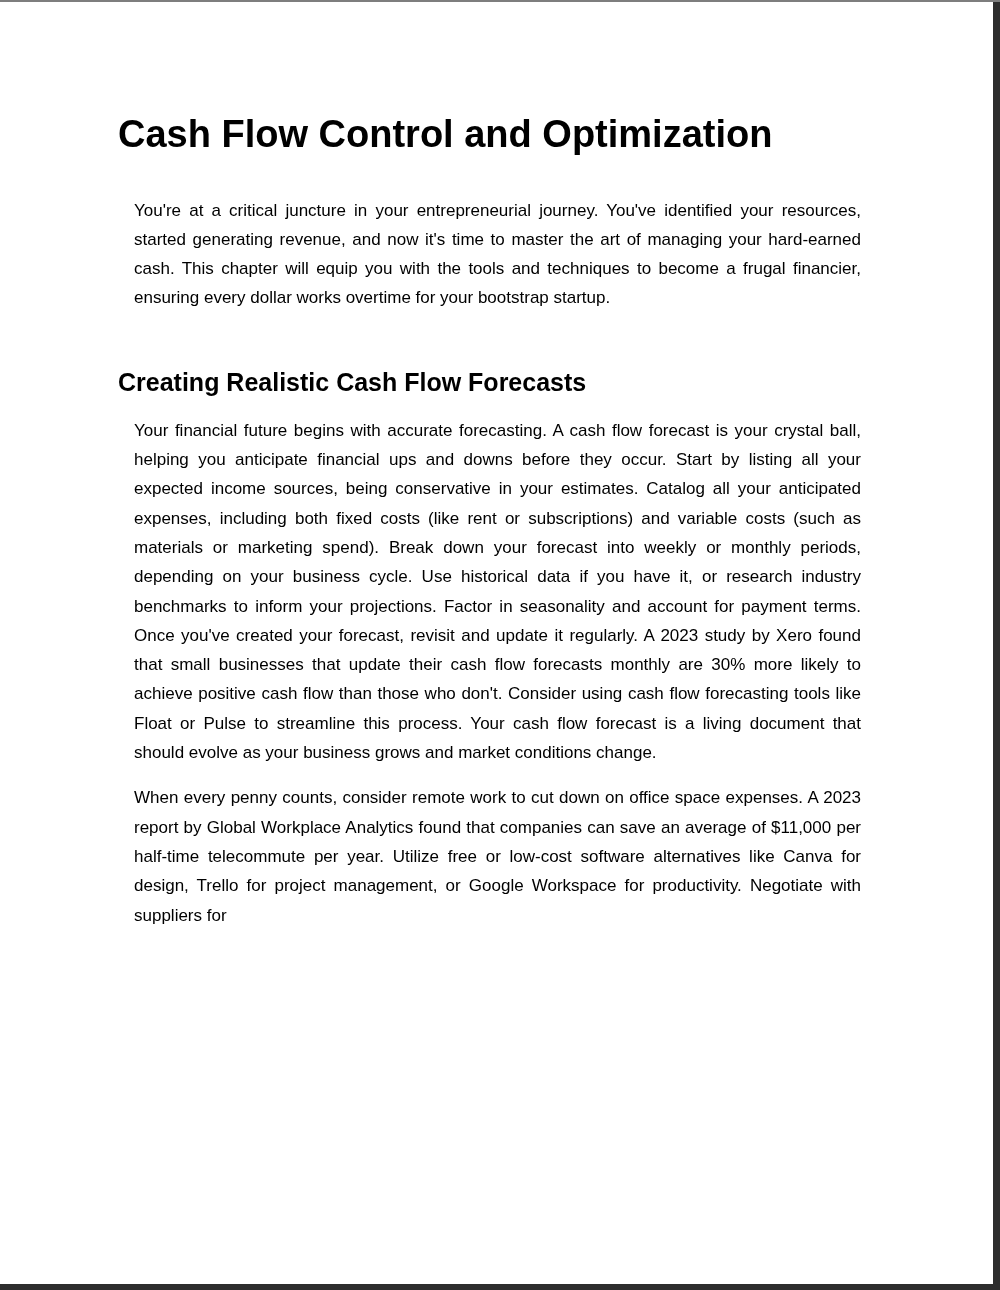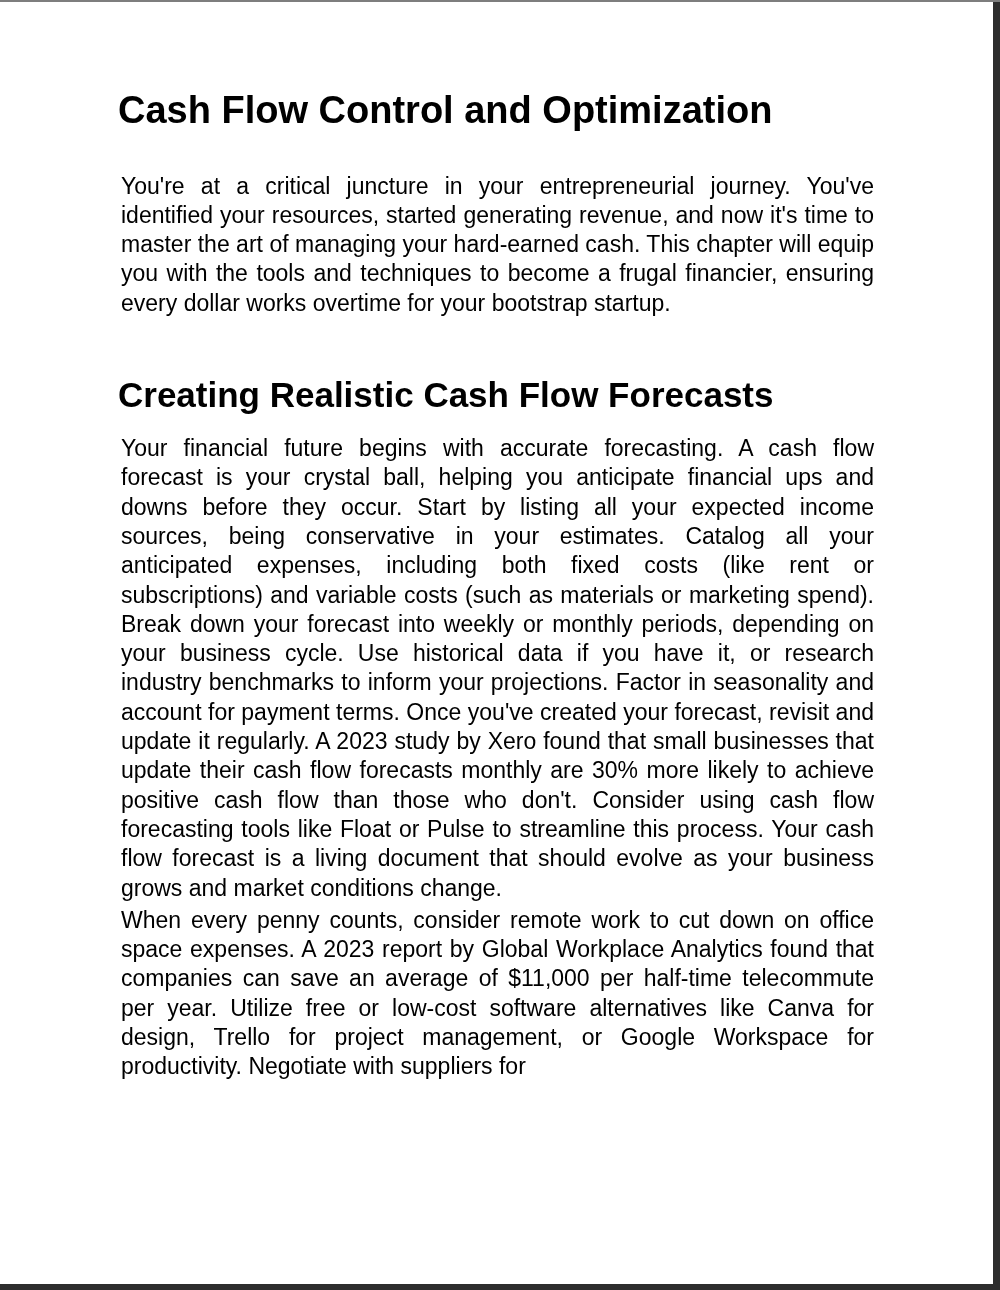--- a/index.html
+++ b/index.html
@@ -30,39 +30,39 @@
     z-index: 10;
   }
   .frame-bottom {
     position: absolute;
     bottom: 0; left: 0;
     width: 1000px; height: 6px;
     background: var(--frame-edge, #2d2d2d);
     z-index: 10;
   }
   .page {
-    padding: 88px 123px 40px 118px;
+    padding: 112px 123px 40px 118px;
   }
   h1 {
     font-size: 38px;
     line-height: 1.2;
     font-weight: bold;
     margin: 0 0 38px 0;
   }
   h2 {
-    font-size: 35px;
+    font-size: 25px;
     line-height: 1.4;
     font-weight: bold;
     margin: 52px 0 15px 0;
   }
   p {
-    font-size: 23px;
+    font-size: 17px;
     line-height: 29.3px;
     text-align: justify;
-    margin: 3px;
+    margin: 16px;
   }
 </style>
 </head>
 <body style="--text-color: #000000; --frame-top: #7e7e7e; --frame-edge: #2d2d2d;">
 
 <div class="frame-top"></div>
 <div class="frame-right"></div>
 <div class="frame-bottom"></div>
 
 <main class="page">

